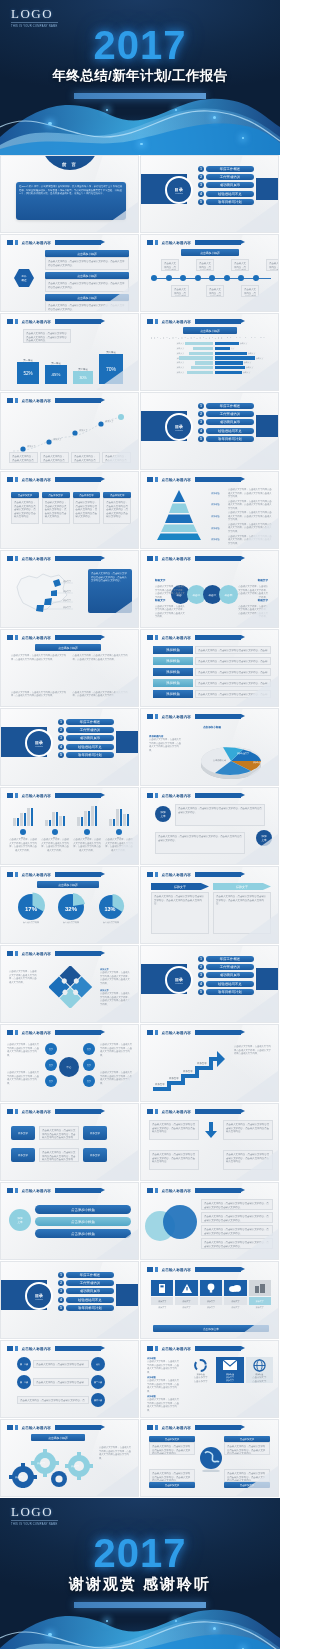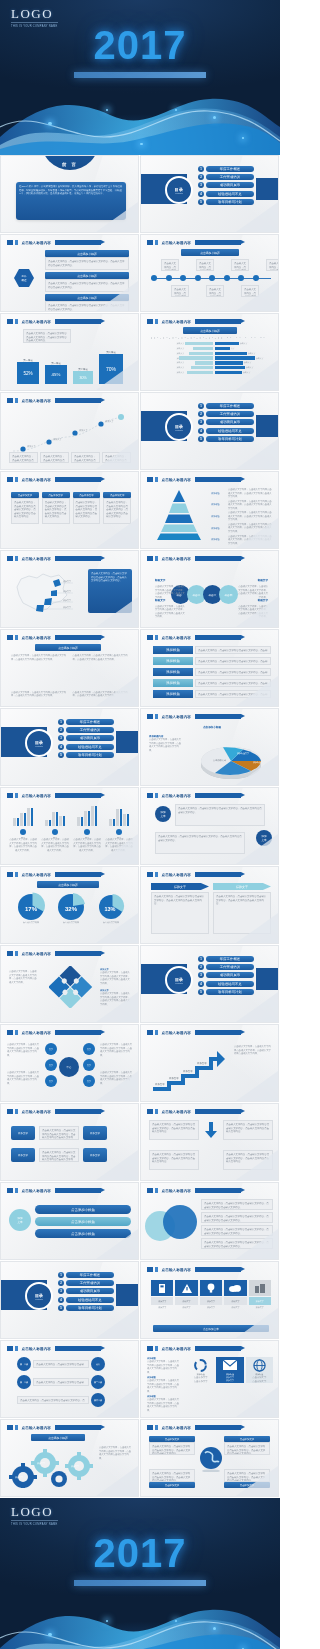--- a/index.html
+++ b/index.html
@@ -124,20 +124,21 @@
 </head>
 <body>
 
 <div class="page cover" id="cover-slide">
   <div class="logo">
     <div class="logo-txt">LOGO</div>
     <div class="logo-sub">THIS IS YOUR COMPANY NAME</div>
   </div>
   <div class="cover-inner">
     <div class="cover-year">2017</div>
+    <div class="cover-sub">年终总结/新年计划/工作报告</div>
     <div class="cover-bar"></div>
   </div>
   <svg class="waves" viewBox="0 0 280 62" preserveAspectRatio="none">
     <defs>
       <linearGradient id="wg1" x1="0" y1="0" x2="1" y2="0">
         <stop offset="0" stop-color="#1d5fa8"></stop>
           <stop offset=".5" stop-color="#3fb6f0"></stop>
           <stop offset="1" stop-color="#1b4f92"></stop>
       </linearGradient>
       <linearGradient id="wg2" x1="0" y1="0" x2="1" y2="0">
@@ -1228,20 +1229,21 @@
 
 </div>
 
 <div class="page cover" id="closing-slide">
   <div class="logo">
     <div class="logo-txt">LOGO</div>
     <div class="logo-sub">THIS IS YOUR COMPANY NAME</div>
   </div>
   <div class="cover-inner">
     <div class="cover-year">2017</div>
+    <div class="cover-sub">谢谢观赏  感谢聆听</div>
     <div class="cover-bar"></div>
   </div>
   <svg class="waves" viewBox="0 0 280 62" preserveAspectRatio="none">
     <path d="M0,44 C40,10 70,4 110,22 C150,40 170,8 210,6 C250,4 266,26 280,34 L280,62 L0,62 Z" fill="url(#wg1)" opacity=".85"></path>
     <path d="M0,52 C44,26 76,50 116,40 C156,30 176,12 216,16 C250,20 266,34 280,44 L280,62 L0,62 Z" fill="url(#wg2)" opacity=".7"></path>
     <path d="M0,34 C36,16 64,44 104,44 C144,44 168,16 208,18 C248,20 268,40 280,48" fill="none" stroke="#bfe6fb" stroke-width="1.2" opacity=".75"></path>
     <path d="M0,56 C50,40 90,56 130,48 C170,40 200,26 240,32 C262,35 272,44 280,50 L280,62 L0,62 Z" fill="#1787d4" opacity=".75"></path>
   </svg>
   <div class="dots">
     <span style="left:48px;bottom:30px;width:3.5px;height:3.5px;"></span>

